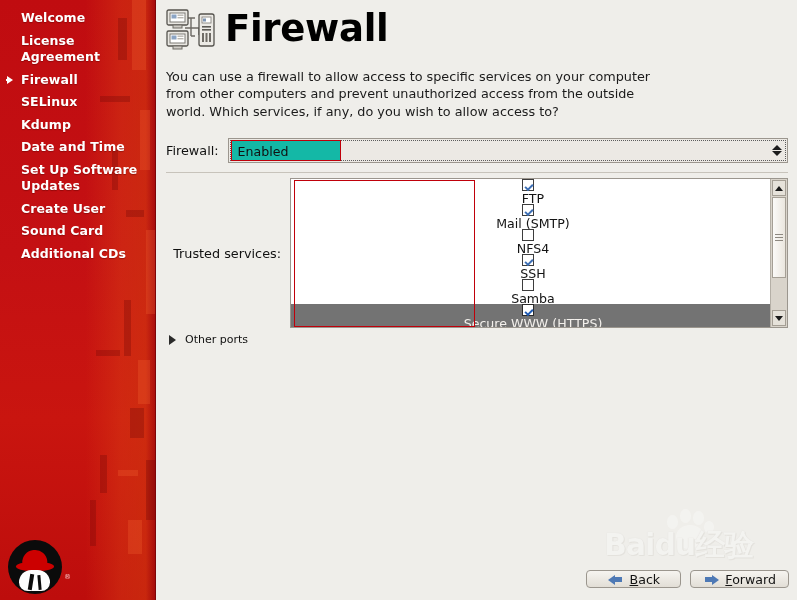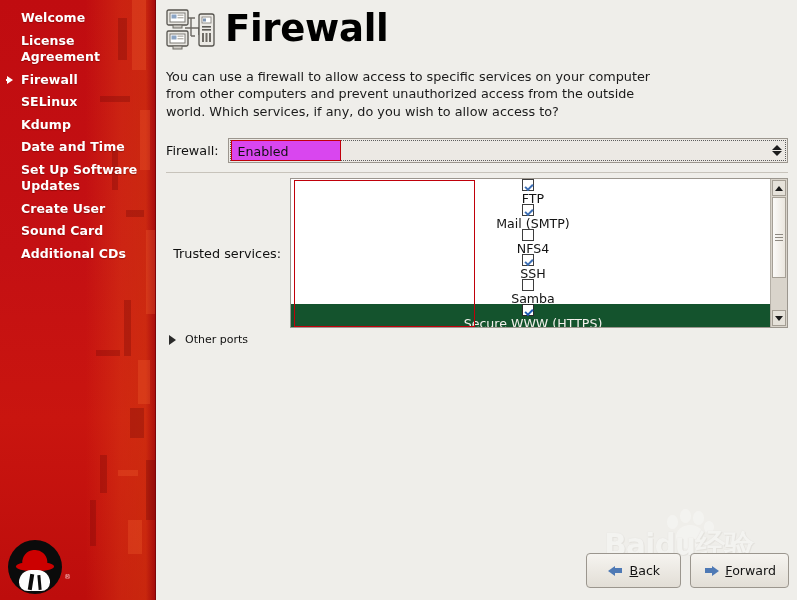--- a/index.html
+++ b/index.html
@@ -108,21 +108,21 @@
     display:flex;align-items:center;
   }
   .combo .dotted{
     position:absolute;left:1px;top:1px;right:1px;bottom:1px;
     border:1px dotted #5c5c5c;pointer-events:none;
   }
   .combo .value{
     position:relative;margin-left:2px;height:21px;line-height:21px;
     padding:0 10px 0 6px;min-width:110px;
     border:1px solid #c0000a;
-    background:#d946ef;
+    background:#14b8a6;
     font-size:12.6px;color:#111;
     box-sizing:border-box;z-index:2;
   }
   .combo .spin{
     position:absolute;right:3px;top:3px;width:15px;height:17px;
     display:flex;flex-direction:column;align-items:center;justify-content:center;
     z-index:2;
   }
   .spin .up{width:0;height:0;border-left:5px solid transparent;border-right:5px solid transparent;border-bottom:5px solid #1c1c1c;margin-bottom:1px;}
   .spin .dn{width:0;height:0;border-left:5px solid transparent;border-right:5px solid transparent;border-top:5px solid #1c1c1c;}
@@ -150,21 +150,21 @@
     width:12px;height:12px;flex:none;margin-right:10px;
     background:#ffffff;border:1px solid #3d3d3d;
     box-sizing:border-box;position:relative;
   }
   .svc .cb.on:after{
     content:"";position:absolute;left:2px;top:4px;
     width:6px;height:3px;
     border-left:2px solid #3d6fb5;border-bottom:2px solid #3d6fb5;
     transform:rotate(-45deg);
   }
-  .svc.sel{background:#14532d;color:#f3f0ec;}
+  .svc.sel{background:#737373;color:#f3f0ec;}
   .svc.sel .cb{border-color:#2a2a2a;}
   .svc.sel .cb.on:after{border-left-color:#1f5bb5;border-bottom-color:#1f5bb5;}
   #focusring{
     position:absolute;left:3px;top:1px;width:181px;height:147px;
     border:1px solid #c0000a;pointer-events:none;box-sizing:border-box;
   }
 
   
   #vscroll{
     width:17px;flex:none;background:#d9d4cb;
@@ -211,21 +211,21 @@
     letter-spacing:-1px;
     text-shadow:0 0 1px #a9a6a0, 1px 1px 0 #cfccc5;
     white-space:nowrap;
   }
   #wm-paw{position:absolute;left:56px;top:-2px;width:58px;height:52px;}
   #wm-paw span{position:absolute;background:#ffffff;border-radius:50%;}
 
   
   #btnbar{position:absolute;right:8px;bottom:12px;display:flex;gap:9px;}
   .gbtn{
-    min-width:95px;height:35px;
+    min-width:95px;height:18px;
     background:linear-gradient(180deg,#f6f4f0,#e2ded6);
     border:1px solid #9b968e;border-radius:4px;
     display:flex;align-items:center;justify-content:center;gap:6px;
     font-size:12.6px;color:#131313;cursor:default;
     padding:0 12px;box-sizing:border-box;
   }
   .gbtn .mn{text-decoration:underline;}
   .arrow-ico{position:relative;width:16px;height:13px;flex:none;}
   .arrow-ico .sh{
     position:absolute;top:2px;width:0;height:0;

